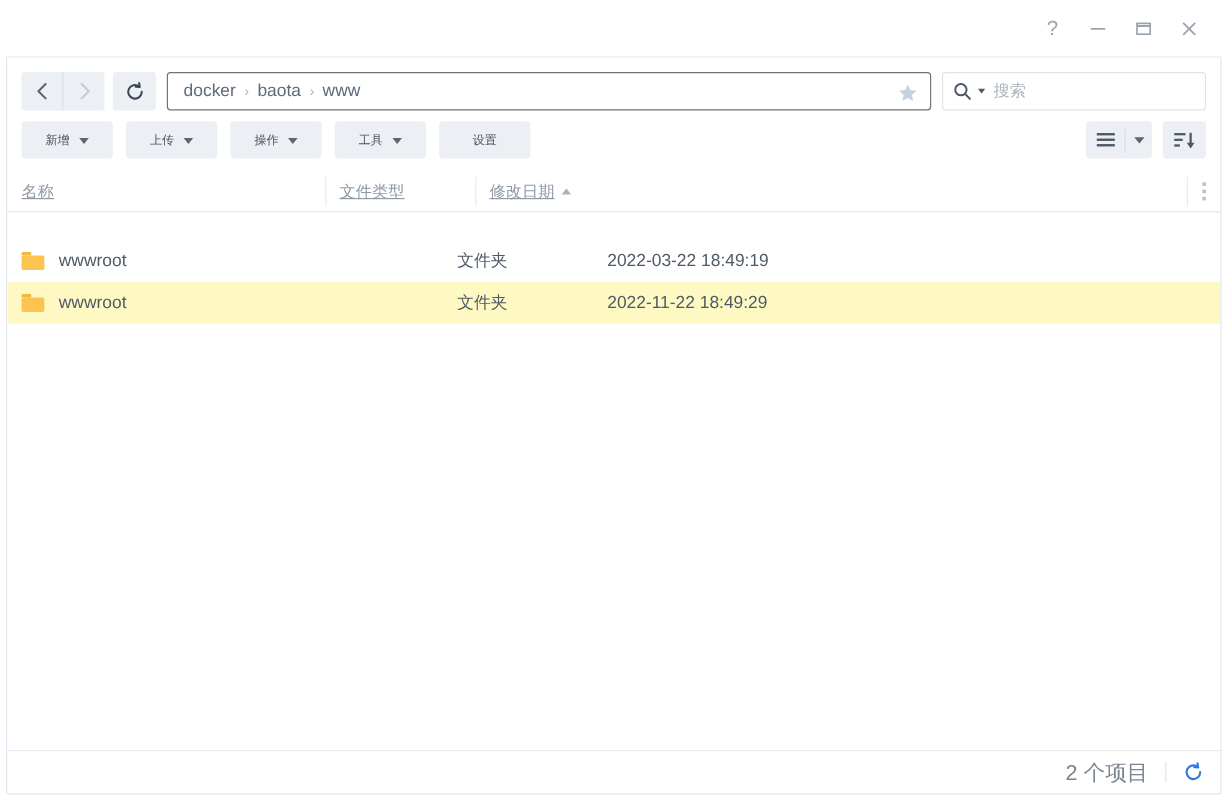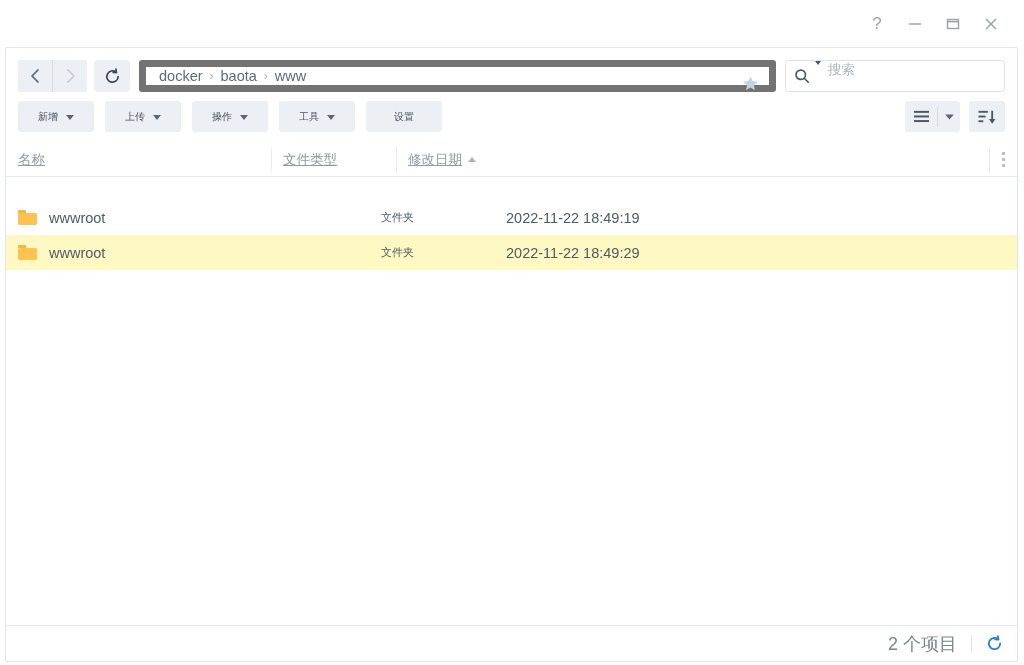--- a/index.html
+++ b/index.html
@@ -83,21 +83,21 @@
     width: 36px;
   }
   .arrow-back { color: #5a6572; }
   .arrow-fwd  { color: #c3cbd6; }
   .refresh-ico { color: #3d4854; }
 
   .pathbox {
     flex: 1;
     margin-left: 9px;
     height: 32px;
-    border: 7px solid #737373;
+    border: 1px solid #737373;
     border-radius: 3px;
     background: #ffffff;
     display: flex;
     align-items: center;
     padding: 0 0 0 12px;
     box-sizing: border-box;
     position: relative;
   }
   .crumbs {
     display: flex;
@@ -122,20 +122,21 @@
     cursor: default;
   }
   .searchbox {
     width: 220px;
     margin-left: 9px;
     height: 32px;
     border: 1px solid #dfe4ec;
     border-radius: 3px;
     background: #ffffff;
     display: flex;
+    align-items: center;
     padding: 0 8px;
     box-sizing: border-box;
   }
   .searchicon {
     display: flex; align-items: center;
     color: #4c5866;
     margin-right: 3px;
   }
   .searchcaret {
     width: 0; height: 0;
@@ -311,21 +312,21 @@
     border-radius: 1px 1px 0 0;
   }
   .folder .body {
     position: absolute;
     left: 0; top: 2.5px;
     width: 19px; height: 12.5px;
     background: #fcc350;
     border-radius: 1.5px;
   }
   .c-size { width: 98px; padding-left: 12px; box-sizing: border-box; }
-  .c-type { width: 125px; padding-left: 12px; box-sizing: border-box; font-size: 11px; }
+  .c-type { width: 125px; padding-left: 12px; box-sizing: border-box; font-size: 14px; }
   .c-date { flex: 1; padding-left: 12px; box-sizing: border-box; }
 
   
   .statusbar {
     position: absolute;
     left: 0; right: 0; bottom: 0;
     height: 35px;
     border-top: 1px solid #e6ebf1;
     display: flex;
     align-items: center;
@@ -500,21 +501,21 @@
     <div class="frow">
       <div class="c-name">
         <span class="folder">
           <span class="tab"></span>
             <span class="body"></span>
         </span>
         <span>wwwroot</span>
       </div>
       <div class="c-size"></div>
       <div class="c-type">文件夹</div>
-      <div class="c-date">2022-11-22 18:49:19</div>
+      <div class="c-date">2022-03-22 18:49:19</div>
     </div>
 
     <div class="frow selected">
       <div class="c-name">
         <span class="folder">
           <span class="tab"></span>
             <span class="body"></span>
         </span>
         <span>wwwroot</span>
       </div>

